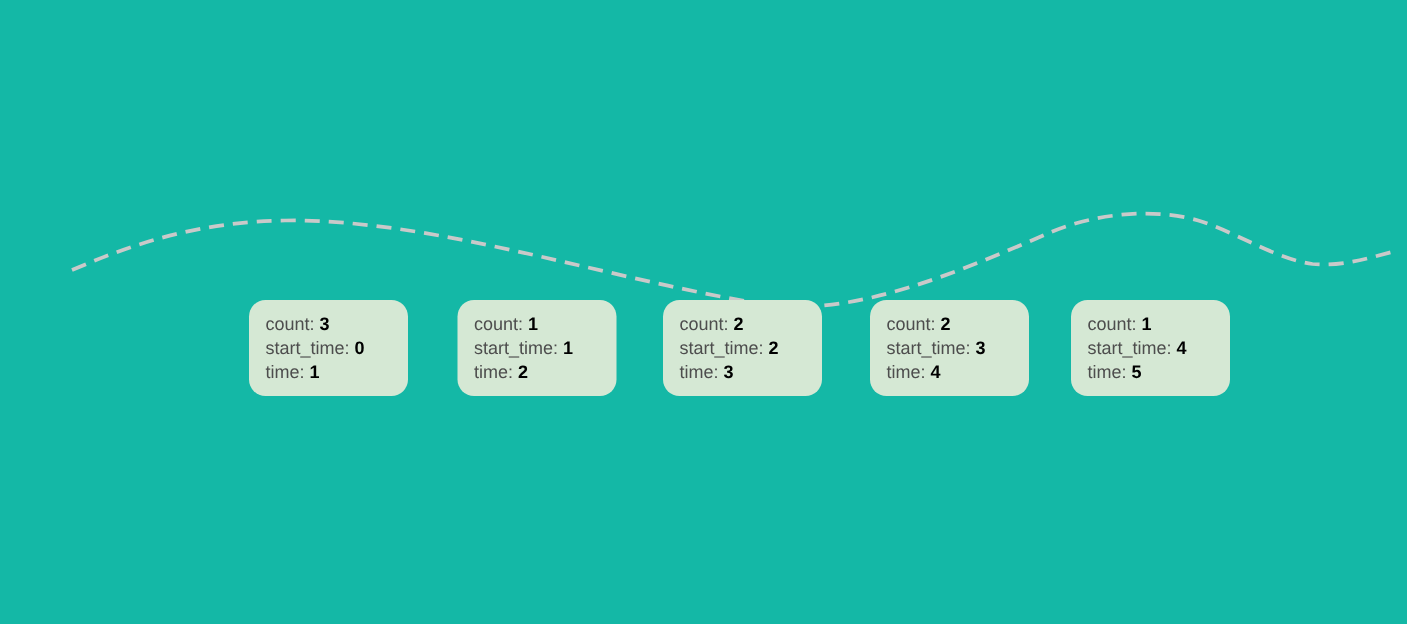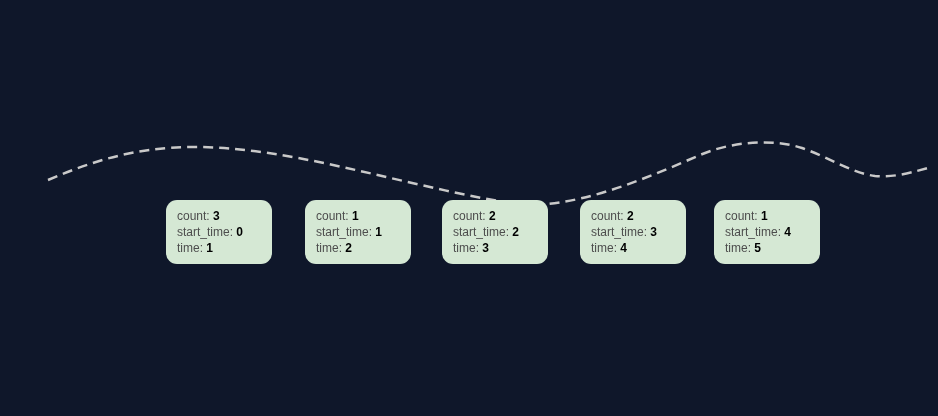--- a/index.html
+++ b/index.html
@@ -4,21 +4,21 @@
 <style>
   html, body {
     margin: 0;
     padding: 0;
     background: #000000;
   }
   .stage {
     position: relative;
     width: 938px;
     height: 416px;
-    background: #0f172a;
+    background: #14b8a6;
     overflow: hidden;
     font-family: "Liberation Sans", sans-serif;
   }
   .curve-svg {
     position: absolute;
     left: 0;
     top: 0;
     width: 938px;
     height: 416px;
     display: block;

